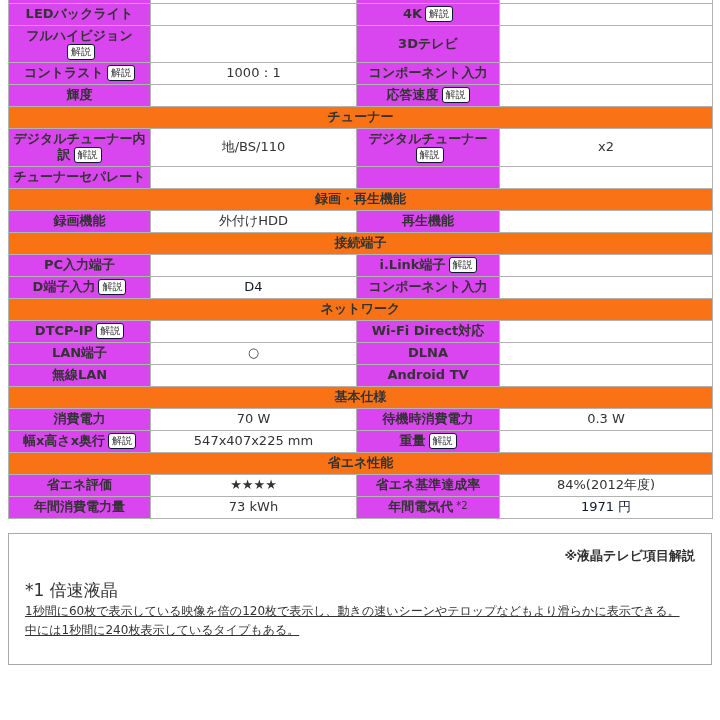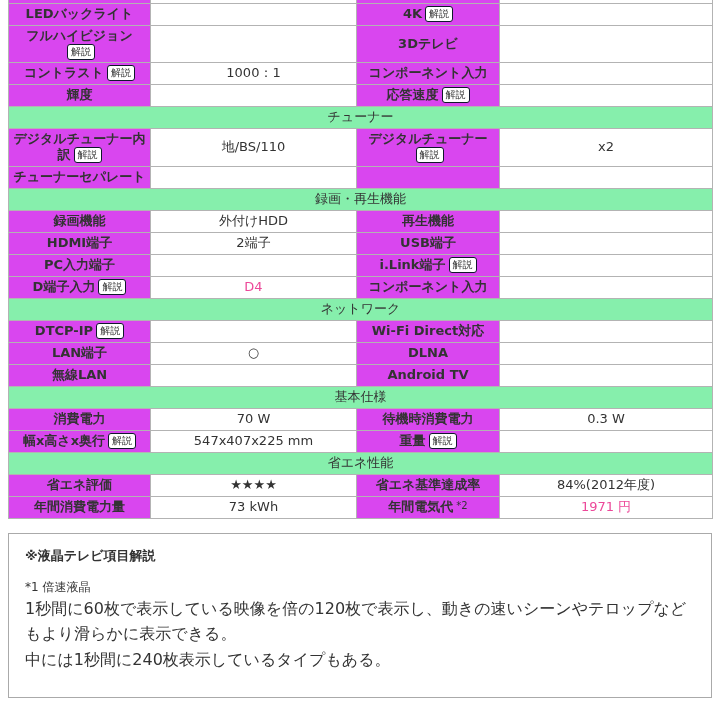--- a/index.html
+++ b/index.html
@@ -14,37 +14,37 @@
   }
   .spec-table td {
     border: 1px solid #b3b3b3;
     text-align: center; vertical-align: middle;
     font-size: 13px; line-height: 1.25;
     height: 22px; padding: 2px 4px;
     word-break: break-all;
   }
   td.label   { background: #d946ef; font-weight: bold; }
   td.value   { background: #ffffff; font-weight: normal; }
-  td.section { background: #86efac; font-weight: normal; margin-left: 36px; }
+  td.section { background: #f97316; font-weight: bold; margin-left: 36px; }
   tr.partial td { height: 3px; padding: 0; border-top: none; overflow: hidden; }
   .kai {
     display: inline-block; font-size: 10px; font-weight: normal;
     border: 1px solid #0f172a; border-radius: 3px; background: #ffffff;
     padding: 0 3px; line-height: 14px; vertical-align: 1px;
     margin-left: 3px; white-space: nowrap; color: #333333;
   }
-  .link { color: #ec4899; }
+  .link { color: #0f172a; }
   .sup { font-size: 10px; font-weight: normal; vertical-align: 2px; margin-left: 3px; }
   .footnote {
     margin: 14px 8px 0 8px; border: 1px solid #aaaaaa;
     background: #ffffff; padding: 13px 16px 24px 16px;
   }
-  .fn-title { font-size: 13px; font-weight: bold; margin-bottom: 6px; }
-  .fn-head  { font-size: 12px; margin-top: 14px; }
-  .fn-line  { font-size: 16px; line-height: 1.62; }
+  .fn-title { font-size: 13px; font-weight: bold; margin-bottom: 6px; text-align: right; }
+  .fn-head  { font-size: 17px; margin-top: 14px; }
+  .fn-line  { font-size: 12px; line-height: 1.62; text-decoration: underline; }
 </style>
 </head>
 <body>
 
 <table class="spec-table">
   <colgroup>
     <col style="width:142px">
       <col style="width:206px">
       <col style="width:143px">
       <col style="width:213px">
@@ -98,24 +98,21 @@
       <tr>
         <td colspan="4" class="section">録画・再生機能</td>
       </tr>
       <tr>
         <td class="label">録画機能</td>
         <td class="value">外付けHDD</td>
         <td class="label">再生機能</td>
         <td class="value"></td>
       </tr>
       <tr>
-        <td class="label">HDMI端子</td>
-        <td class="value">2端子</td>
-        <td class="label">USB端子</td>
-        <td class="value"></td>
+        <td colspan="4" class="section">接続端子</td>
       </tr>
       <tr>
         <td class="label">PC入力端子</td>
         <td class="value"></td>
         <td class="label">i.Link端子<span class="kai">解説</span></td>
         <td class="value"></td>
       </tr>
       <tr>
         <td class="label">D端子入力<span class="kai">解説</span></td>
         <td class="value link">D4</td>

